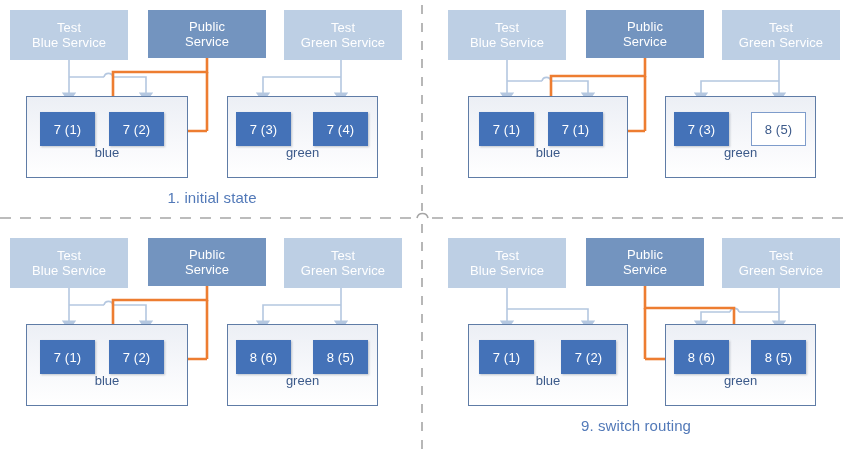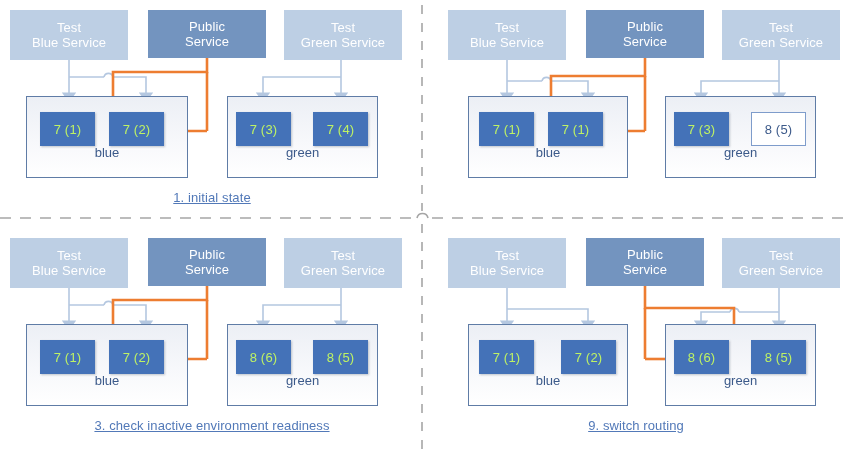--- a/index.html
+++ b/index.html
@@ -85,40 +85,39 @@
     box-sizing: border-box;
     display: flex;
     align-items: center;
     justify-content: center;
     font-size: 13px;
     line-height: 15px;
     letter-spacing: 0.2px;
   }
   .inst-active {
     background: #4472b8;
-    color: #bef264;
+    color: #ffffff;
     border: 1px solid #4472b8;
     box-shadow: 1px 1px 2px rgba(120,130,145,0.45);
   }
   .inst-pending {
     background: #ffffff;
     color: #3c5a8a;
     border: 1px solid #7e9ccb;
   }
 
   
   .caption {
     position: absolute;
     width: 100%;
     text-align: center;
     color: #5279b8;
-    font-size: 13px;
+    font-size: 15px;
     line-height: 16px;
     letter-spacing: 0.1px;
-    text-decoration: underline;
   }
 </style>
 </head>
 <body>
 
 <div id="diagram-root">
 
   <div class="panel" id="panel-1">
     <svg class="svg-layer" viewBox="0 0 424 228">
       <defs>
@@ -276,21 +275,20 @@
     </div>
     <div class="inst-box inst-active" style="left:40px; top:112px; width:55px; height:34px;">7 (1)</div>
     <div class="inst-box inst-active" style="left:109px; top:112px; width:55px; height:34px;">7 (2)</div>
 
     <div class="env-box" style="left:227px; top:96px; width:151px; height:82px;">
       <div class="env-label" style="top:48px;">green</div>
     </div>
     <div class="inst-box inst-active" style="left:236px; top:112px; width:55px; height:34px;">8 (6)</div>
     <div class="inst-box inst-active" style="left:313px; top:112px; width:55px; height:34px;">8 (5)</div>
 
-    <div class="caption" style="top:190px;">3. check inactive environment readiness</div>
   </div>
 
   <div class="panel" id="panel-4">
     <svg class="svg-layer" viewBox="0 0 424 228">
       <defs>
         <marker id="p4-tarrow" markerWidth="9" markerHeight="9" refX="2.2" refY="4.5" orient="auto">
           <path d="M0,0 L6.2,4.5 L0,9 Z" fill="#b4c7e0"></path>
         </marker>
         <marker id="p4-oarrow" markerWidth="8" markerHeight="8" refX="1.6" refY="4" orient="auto">
           <path d="M0,0 L6.4,4 L0,8 Z" fill="#ed7d31"></path>

